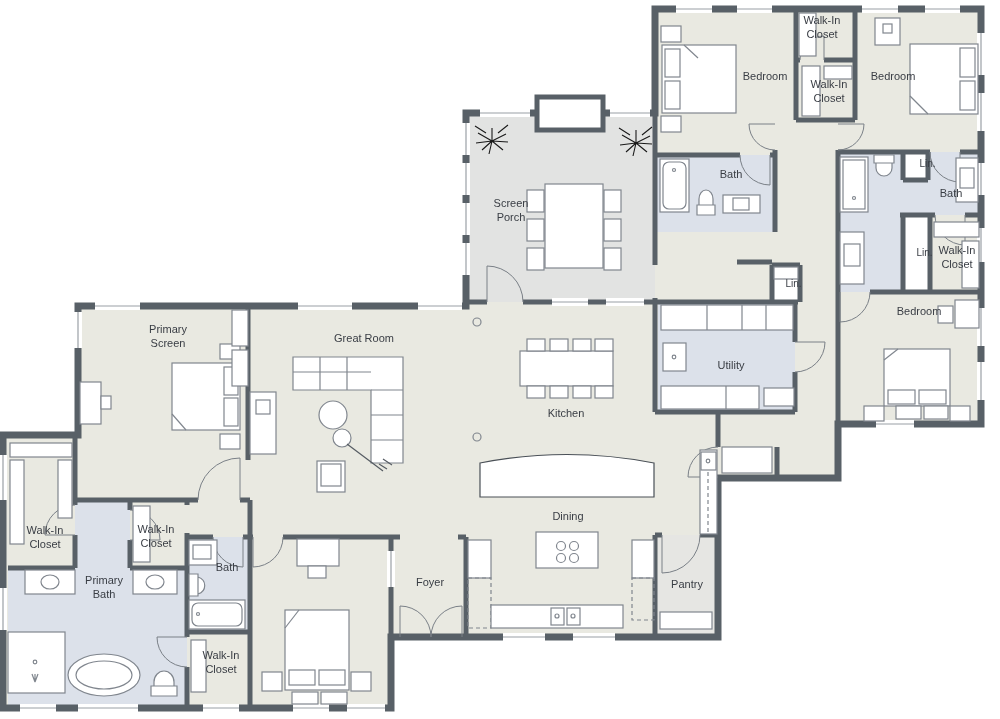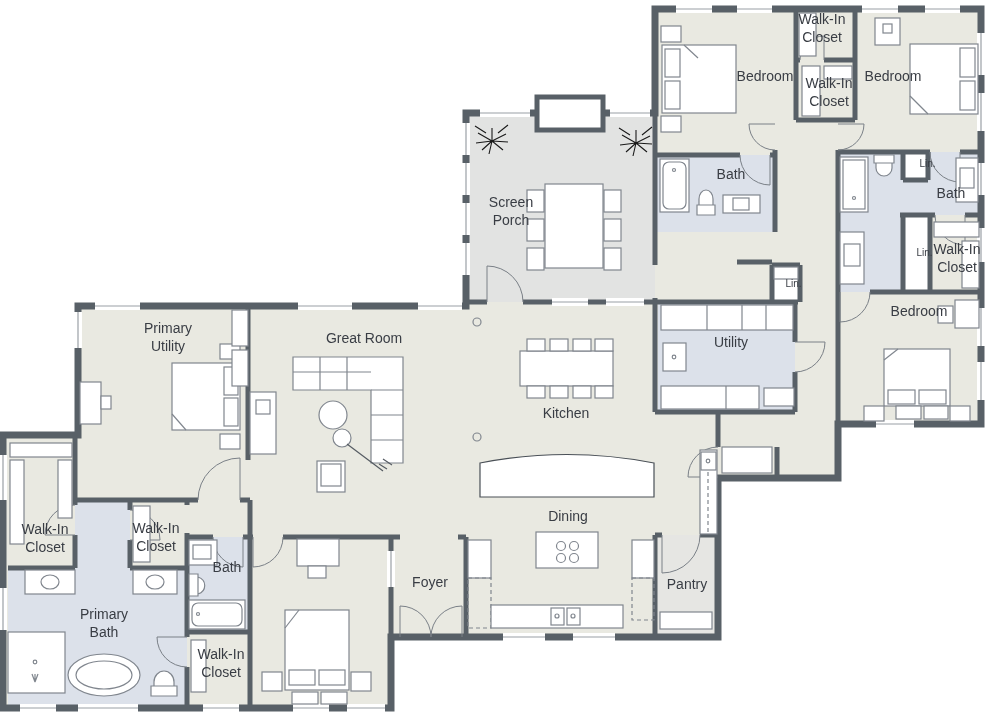--- a/index.html
+++ b/index.html
@@ -1,20 +1,20 @@
 <!DOCTYPE html>
 <html><head>
 <meta charset="utf-8">
 <style>
   html,body{margin:0;padding:0;background:#ffffff;}
   .plan{position:relative;width:1000px;height:719px;background:#ffffff;overflow:hidden;
         font-family:"Liberation Sans", sans-serif;}
   .plan svg{position:absolute;left:0;top:0;}
   .room-label{position:absolute;transform:translate(-50%,-50%);
-        font-size:14px;line-height:1.25;color:#393d44;text-align:center;
+        font-size:11px;line-height:1.25;color:#393d44;text-align:center;
         white-space:normal;pointer-events:none;}
   .room-label.small{font-size:10px;padding-left:15px;}
   .w54{width:54px;} .w64{width:64px;}
 </style>
 </head>
 <body>
 
 <div class="plan">
 <svg width="1000" height="719" viewBox="0 0 1000 719">
 
@@ -365,26 +365,26 @@
   <div class="room-label" style="left:765px;top:77px">Bedroom</div>
   <div class="room-label w54" style="left:829px;top:92px">Walk-In Closet</div>
   <div class="room-label" style="left:893px;top:77px">Bedroom</div>
   <div class="room-label" style="left:731px;top:175px">Bath</div>
   <div class="room-label small" style="left:920px;top:164px">Lin.</div>
   <div class="room-label" style="left:951px;top:194px">Bath</div>
   <div class="room-label w54" style="left:511px;top:211px">Screen Porch</div>
   <div class="room-label small" style="left:786px;top:284px">Lin.</div>
   <div class="room-label small" style="left:917px;top:253px">Lin.</div>
   <div class="room-label w54" style="left:957px;top:258px">Walk-In Closet</div>
-  <div class="room-label w64" style="left:168px;top:337px">Primary Utility</div>
+  <div class="room-label w64" style="left:168px;top:337px">Primary Screen</div>
   <div class="room-label" style="left:364px;top:339px">Great Room</div>
-  <div class="room-label" style="left:731px;top:343px">Utility</div>
+  <div class="room-label" style="left:731px;top:366px">Utility</div>
   <div class="room-label" style="left:919px;top:312px">Bedroom</div>
   <div class="room-label" style="left:566px;top:414px">Kitchen</div>
   <div class="room-label" style="left:568px;top:517px">Dining</div>
   <div class="room-label w54" style="left:45px;top:538px">Walk-In Closet</div>
   <div class="room-label w54" style="left:156px;top:537px">Walk-In Closet</div>
   <div class="room-label" style="left:227px;top:568px">Bath</div>
-  <div class="room-label w54" style="left:104px;top:623px">Primary Bath</div>
+  <div class="room-label w54" style="left:104px;top:588px">Primary Bath</div>
   <div class="room-label" style="left:430px;top:583px">Foyer</div>
   <div class="room-label" style="left:687px;top:585px">Pantry</div>
   <div class="room-label w54" style="left:221px;top:663px">Walk-In Closet</div>
 </div>
 
 </body></html>

